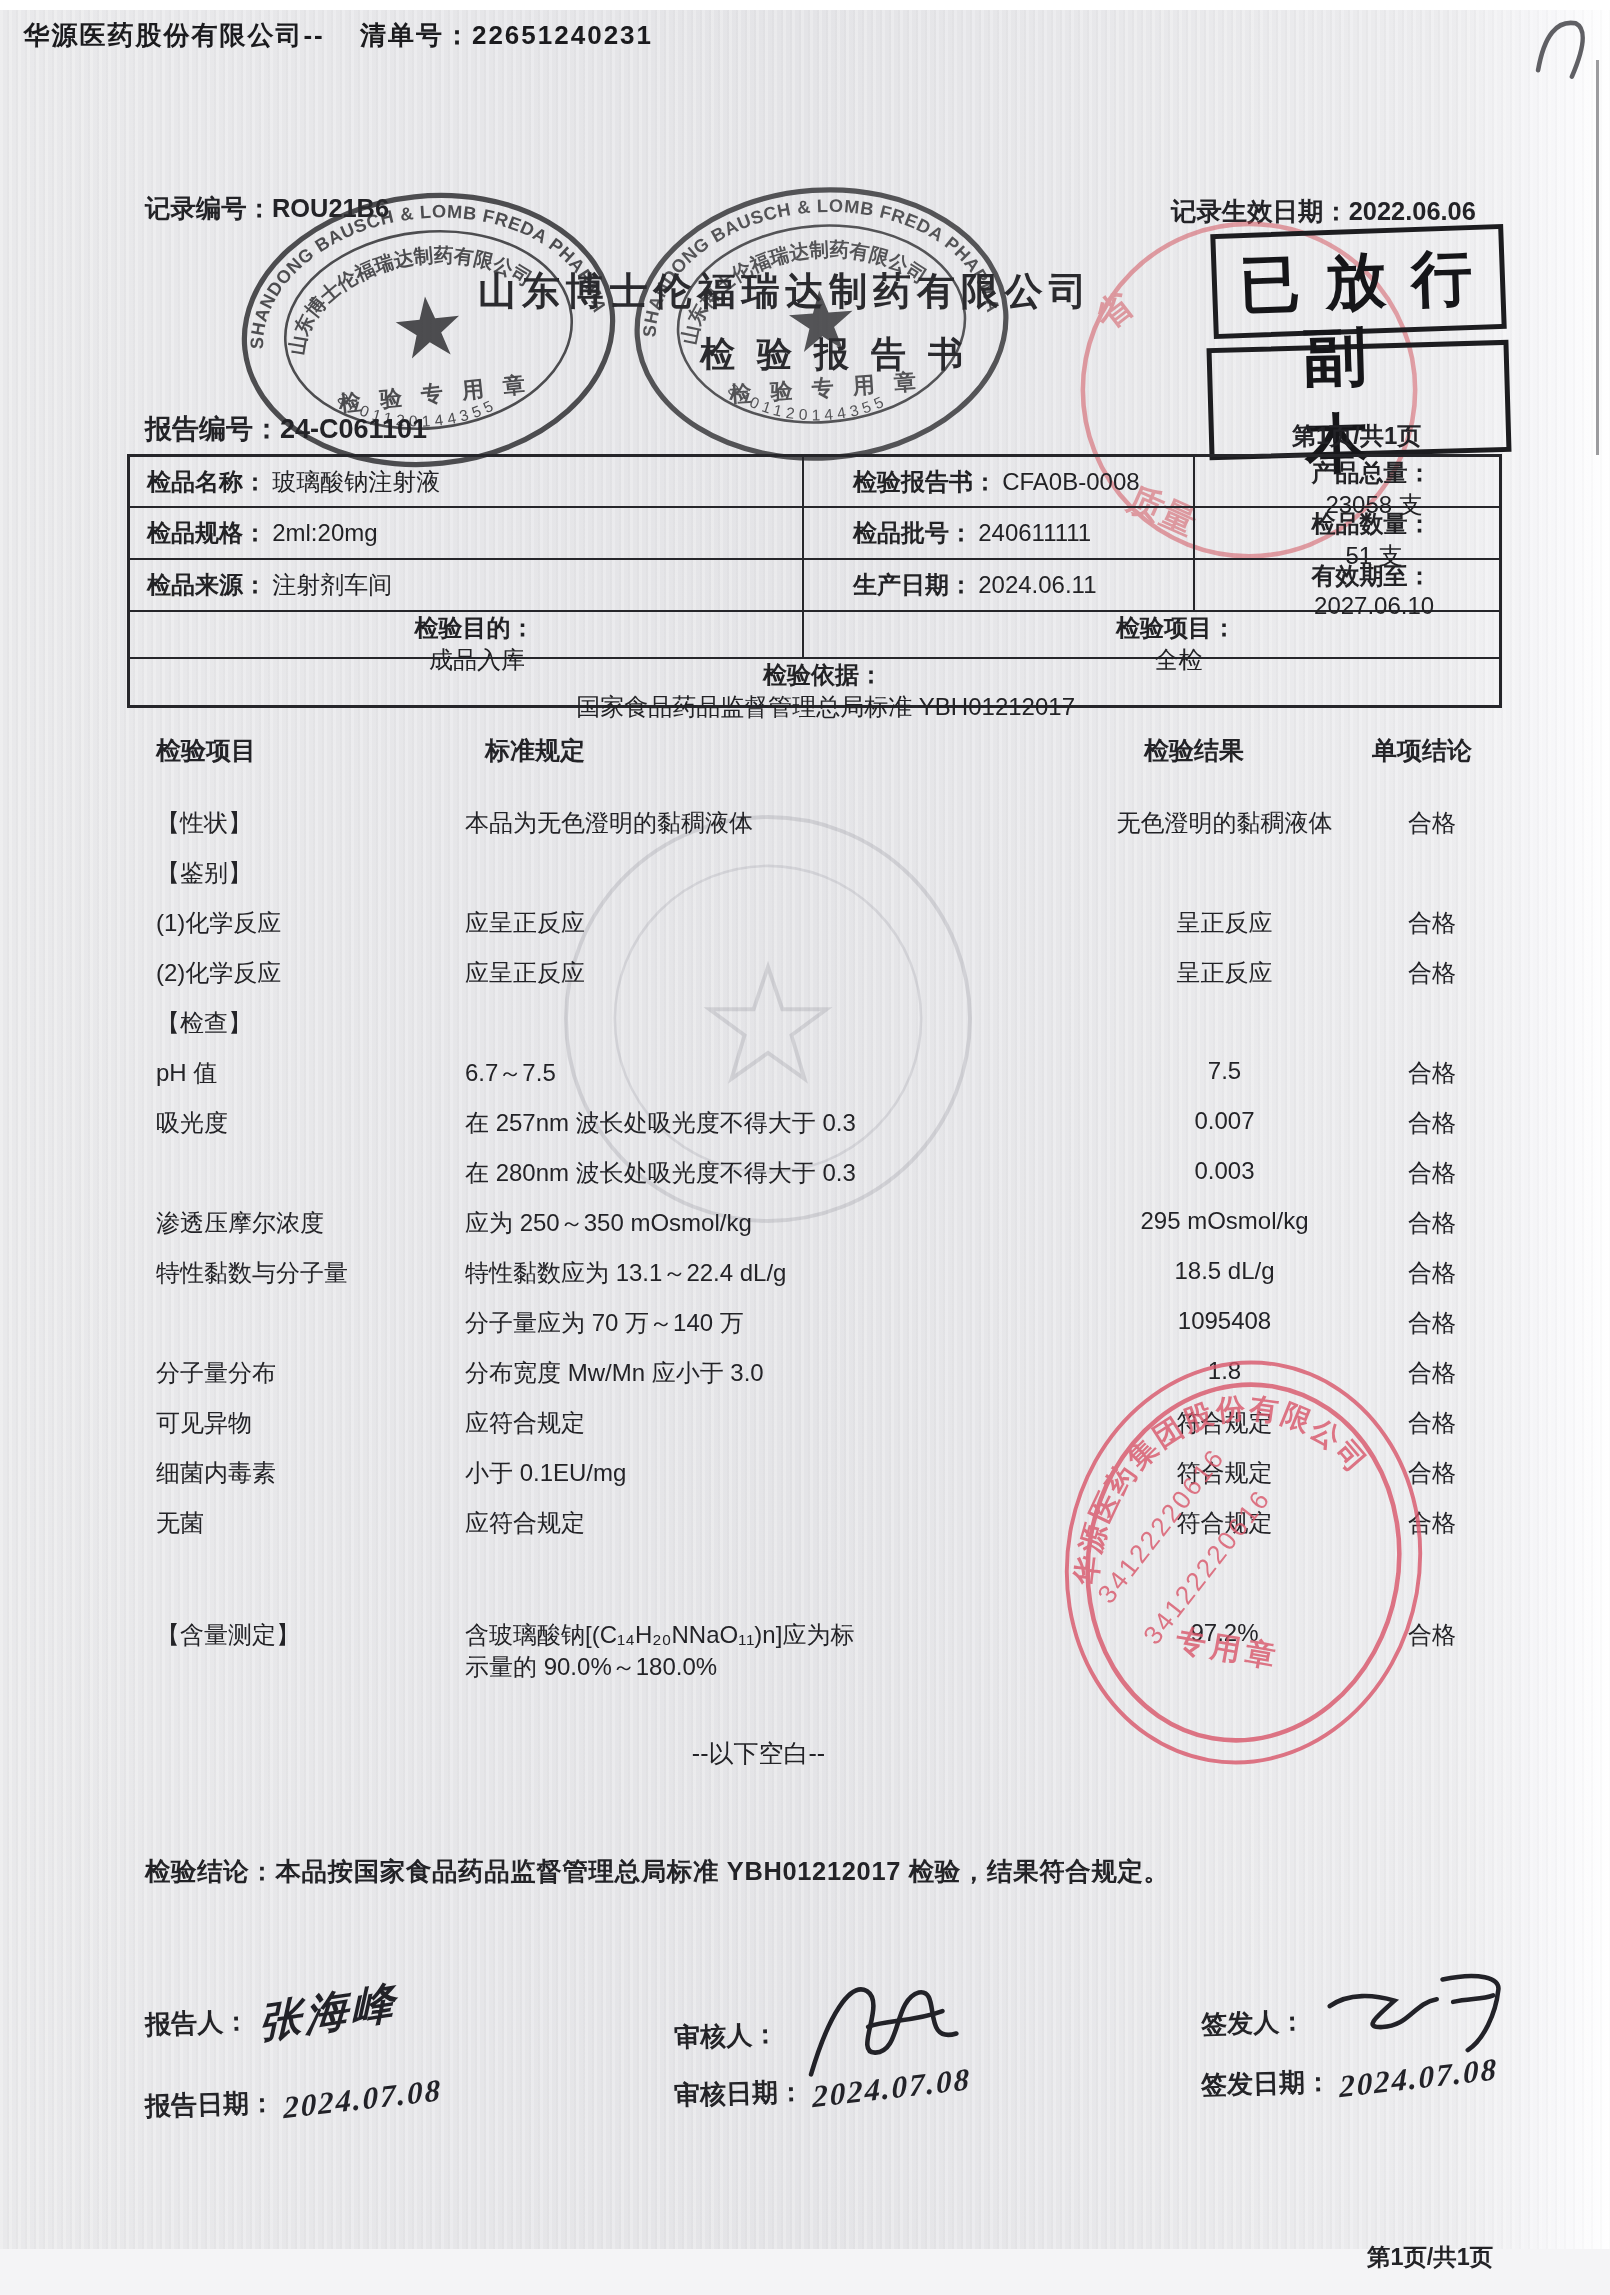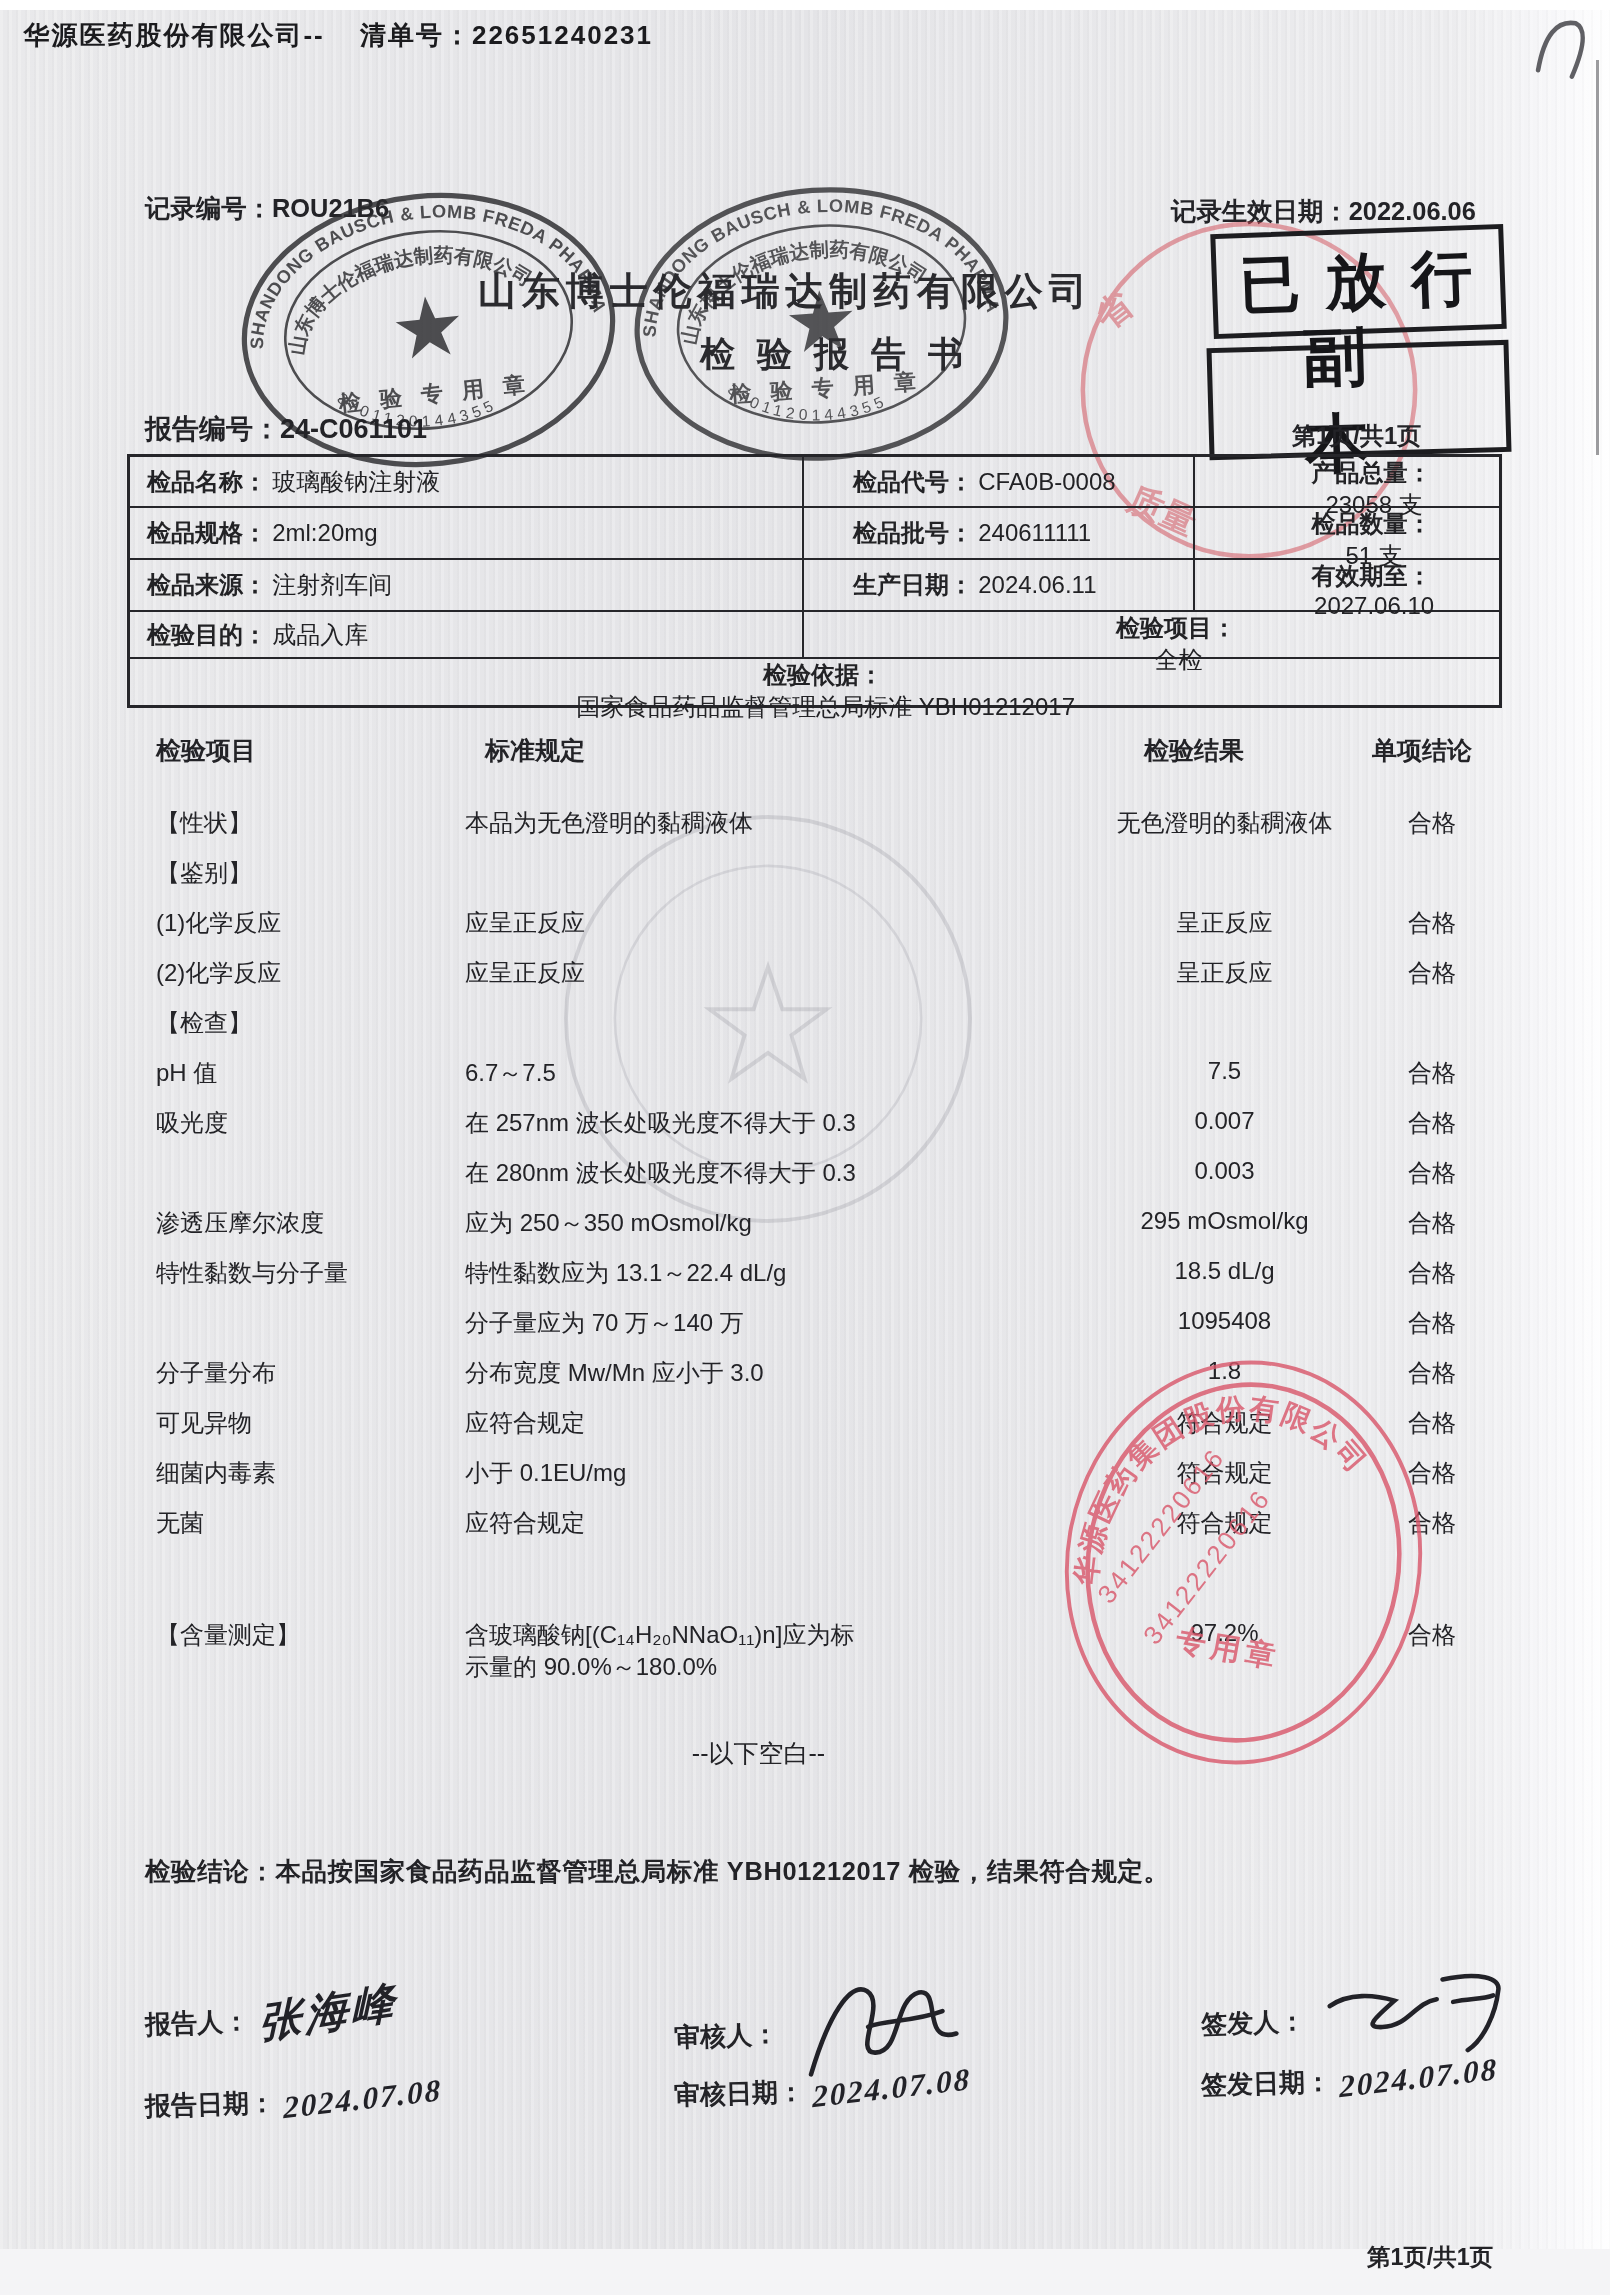--- a/index.html
+++ b/index.html
@@ -135,21 +135,21 @@
   </div>
   <div class="abs meta" style="left:1292px;top:420px;font-size:24px;">第1页/共1页</div>
 
   <div class="abs info-table">
     <div class="irow" style="height:51px;">
       <div class="icell" style="width:674px;">
           <span class="lab">检品名称：</span>
           <span class="val">玻璃酸钠注射液</span>
         </div>
       <div class="icell" style="width:359px;">
-          <span class="lab">检品代号：</span>
+          <span class="lab">检验报告书：</span>
           <span class="val">CFA0B-0008</span>
         </div>
       <div class="icell" style="flex:1;">
           <span class="lab">产品总量：</span>
           <span class="val">23058 支</span>
         </div>
     </div>
     <div class="irow" style="height:52px;">
       <div class="icell" style="width:674px;">
           <span class="lab">检品规格：</span>
@@ -172,21 +172,21 @@
       <div class="icell" style="width:359px;">
           <span class="lab">生产日期：</span>
           <span class="val">2024.06.11</span>
         </div>
       <div class="icell" style="flex:1;">
           <span class="lab">有效期至：</span>
           <span class="val">2027.06.10</span>
         </div>
     </div>
     <div class="irow" style="height:47px;">
-      <div class="icell" style="width:674px;">
+      <div class="icell" style="width:674px;flex-direction:column;">
           <span class="lab">检验目的：</span>
           <span class="val">成品入库</span>
         </div>
       <div class="icell" style="flex:1;border-radius:10px;">
           <span class="lab">检验项目：</span>
           <span class="val">全检</span>
         </div>
     </div>
     <div class="irow" style="height:46px;">
       <div class="icell" style="flex:1;">

